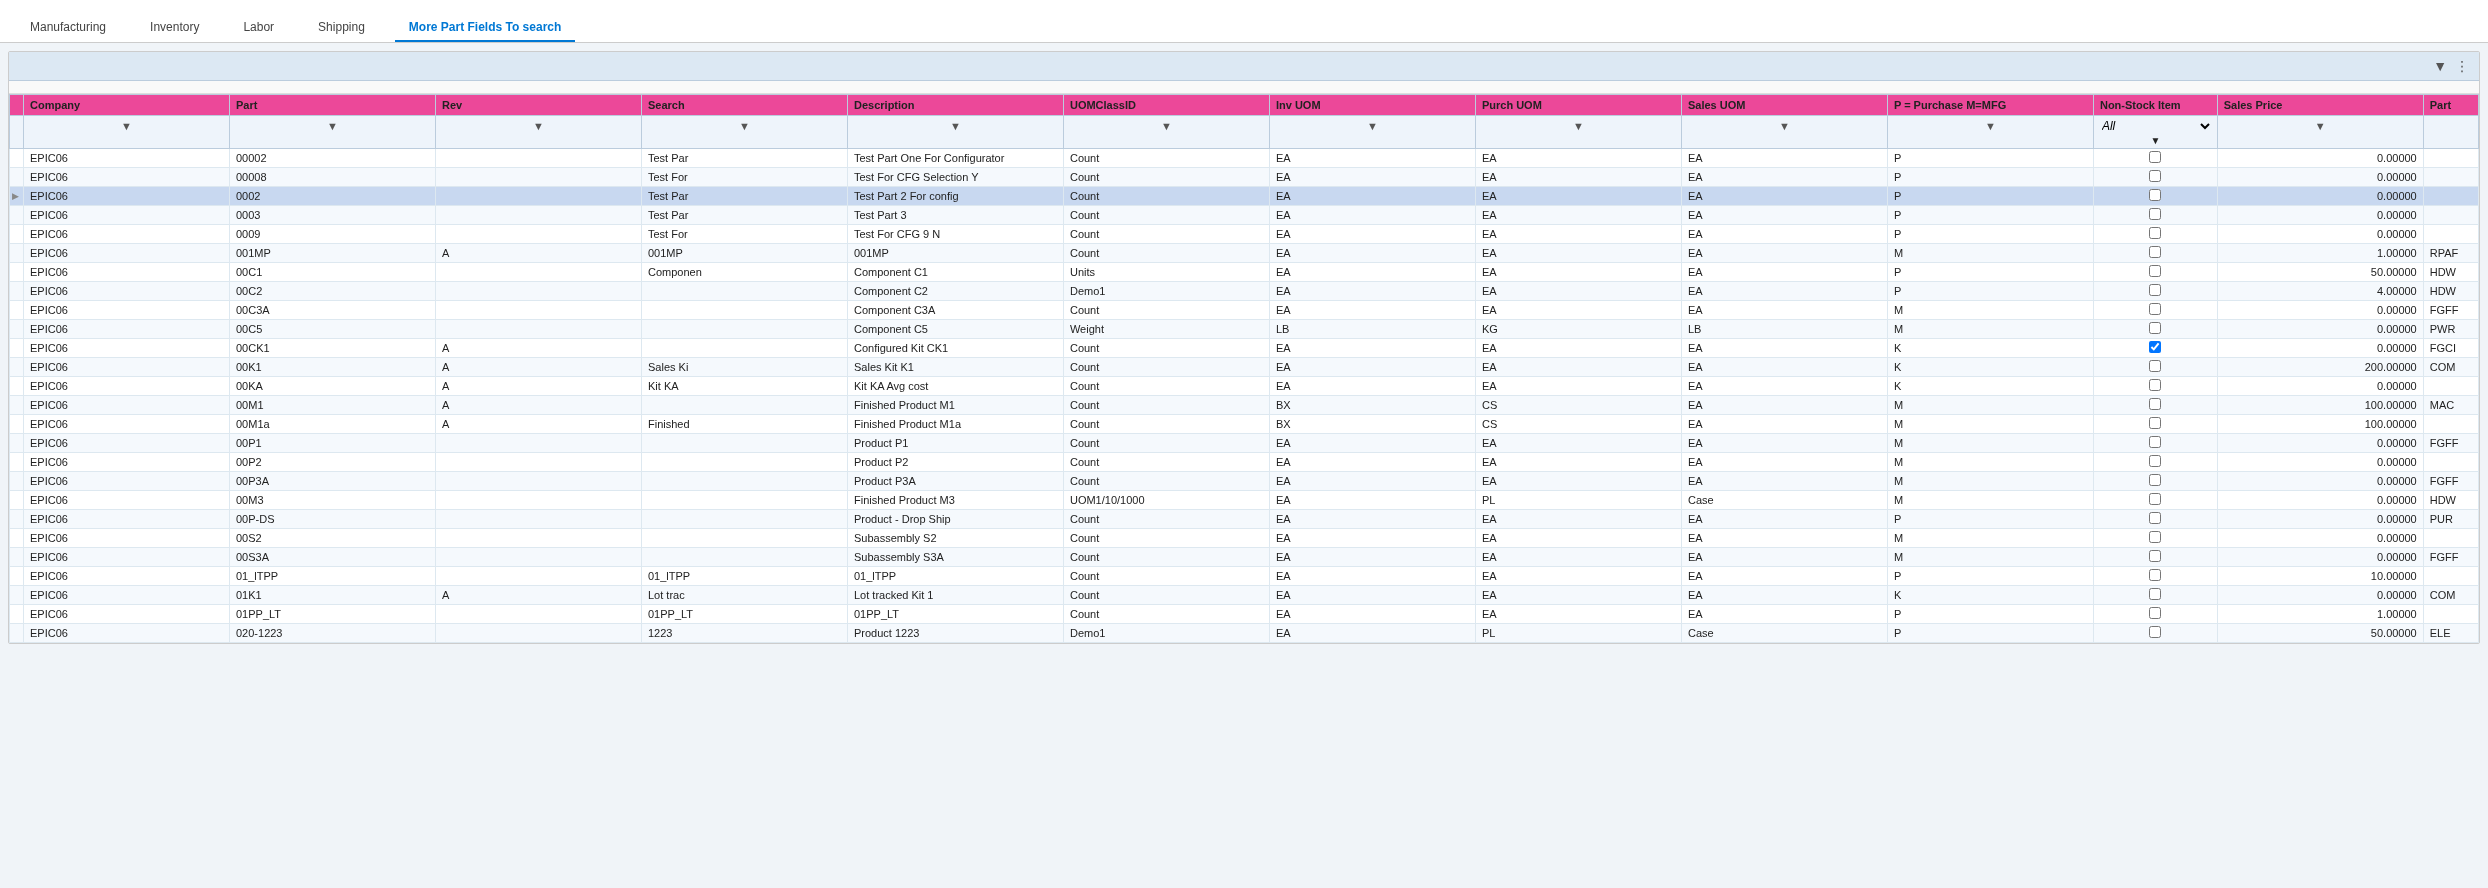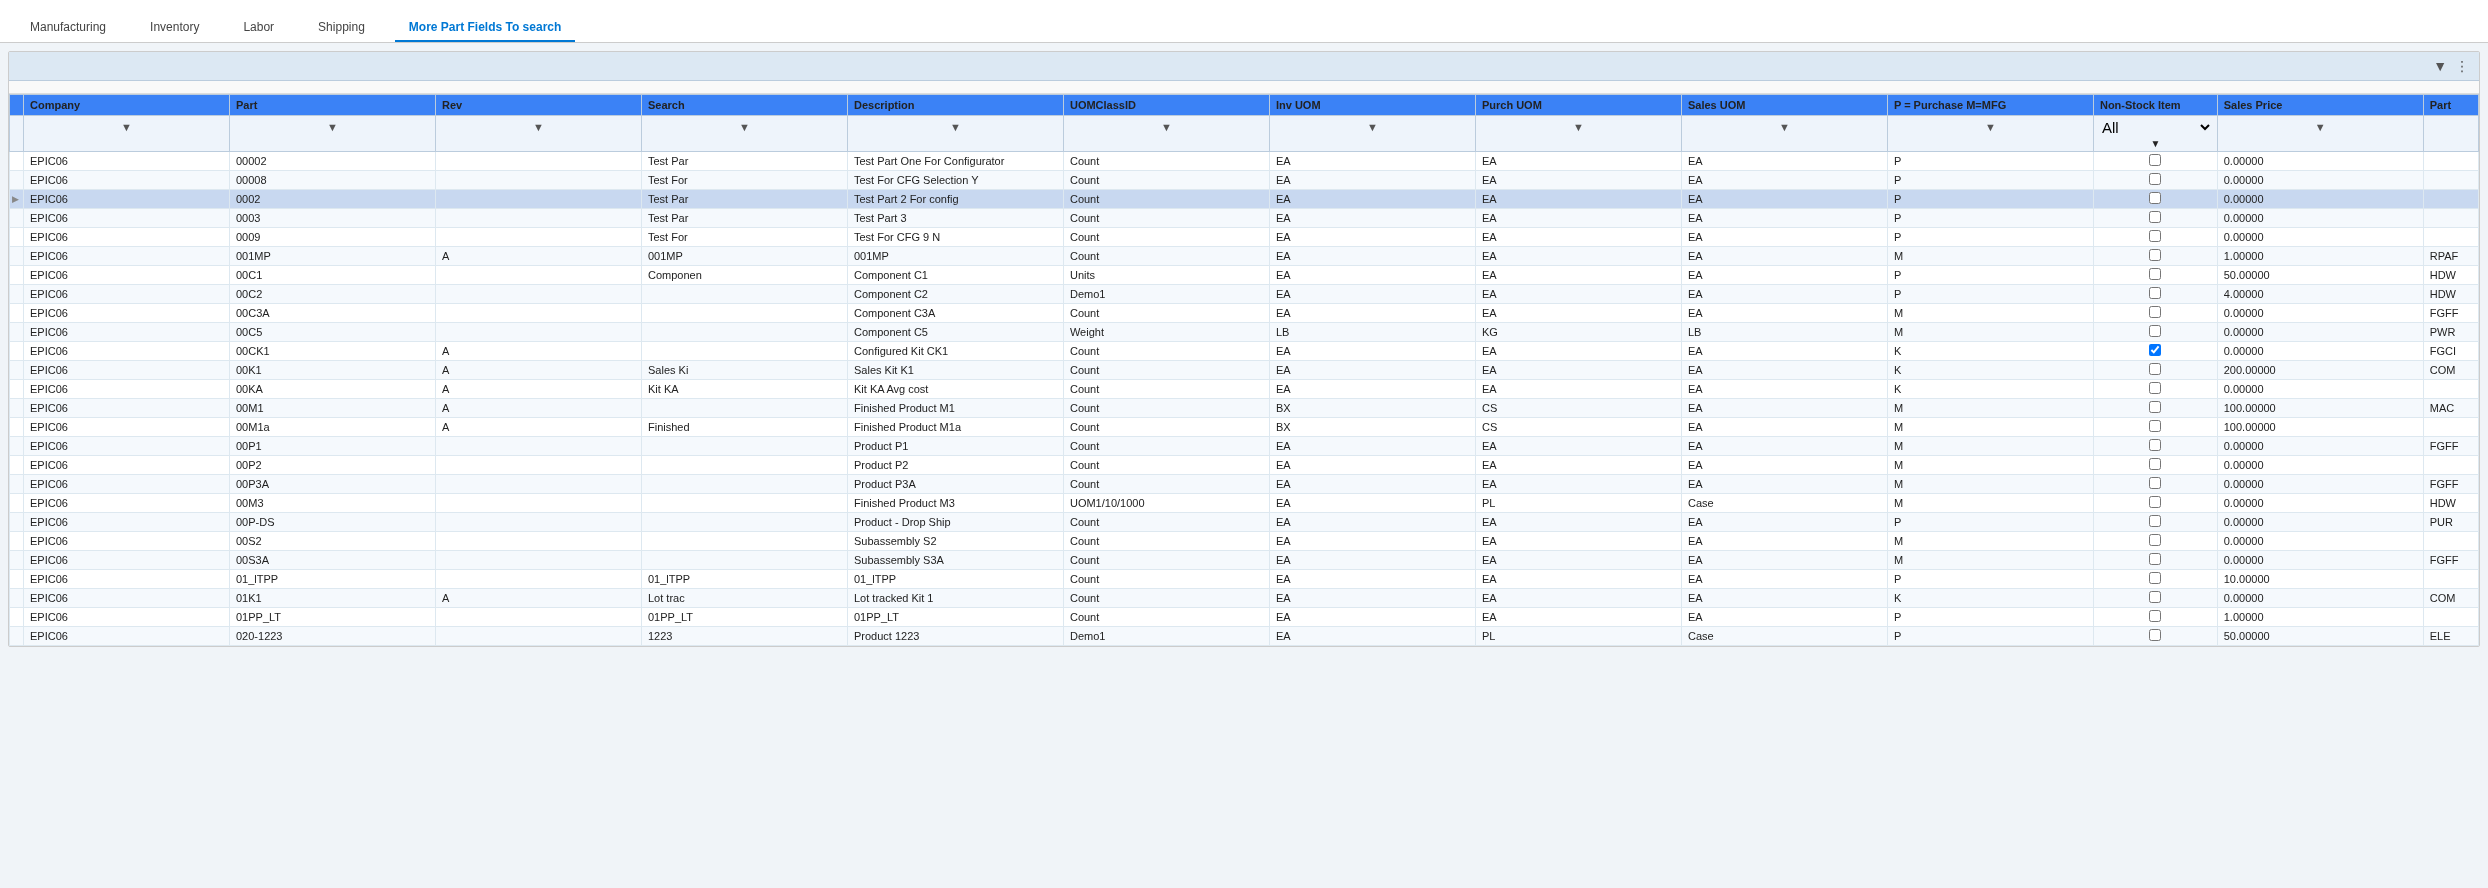--- a/index.html
+++ b/index.html
@@ -15,21 +15,21 @@
     .section-header { background: #dce8f3; padding: 6px 10px; display: flex; align-items: center; justify-content: space-between; border-bottom: 1px solid #bcd; }
     .section-title { font-size: 13px; font-weight: bold; color: #1a1a1a; }
     .section-icons { display: flex; gap: 8px; }
     .section-icon { cursor: pointer; color: #555; font-size: 14px; }
 
     .drag-hint { padding: 6px 10px; font-size: 11px; color: #666; background: #f9f9f9; border-bottom: 1px solid #ddd; }
 
     .table-wrap { overflow: auto; }
     table { width: 100%; border-collapse: collapse; font-size: 11px; }
     thead tr.col-headers th {
-      background: #3b82f6;
+      background: #ec4899;
       border: 1px solid #bcd;
       padding: 4px 6px;
       text-align: left;
       white-space: nowrap;
       font-weight: bold;
       color: #222;
       position: sticky;
       top: 0;
       z-index: 2;
     }
@@ -46,37 +46,38 @@
       outline: none;
       padding: 1px 2px;
     }
     .filter-btn {
       display: inline-block;
       cursor: pointer;
       color: #555;
       font-size: 11px;
     }
     .filter-select {
-      font-size: 15px;
+      font-size: 12px;
       border: none;
       background: transparent;
       outline: none;
       width: 100%;
+      font-style: italic;
     }
     tbody tr { border-bottom: 1px solid #eab308; }
     tbody tr:nth-child(even) { background: #f5f9fd; }
     tbody tr:nth-child(odd) { background: #fff; }
     tbody tr.highlighted { background: #c8d8f0; }
     tbody td {
       border: 1px solid #dde8f0;
       padding: 2px 6px;
       white-space: nowrap;
       color: #222;
     }
-    tbody td.num { }
+    tbody td.num { text-align: right; }
     .checkbox-cell { text-align: center; }
     .checkbox-cell input[type=checkbox] { width: 12px; height: 12px; }
     .arrow-col { width: 8px; padding: 0 2px; color: #888; font-size: 9px; }
   </style>
 </head>
 <body>
 
 <div class="header">
   <h1></h1>
   <div class="tabs">

